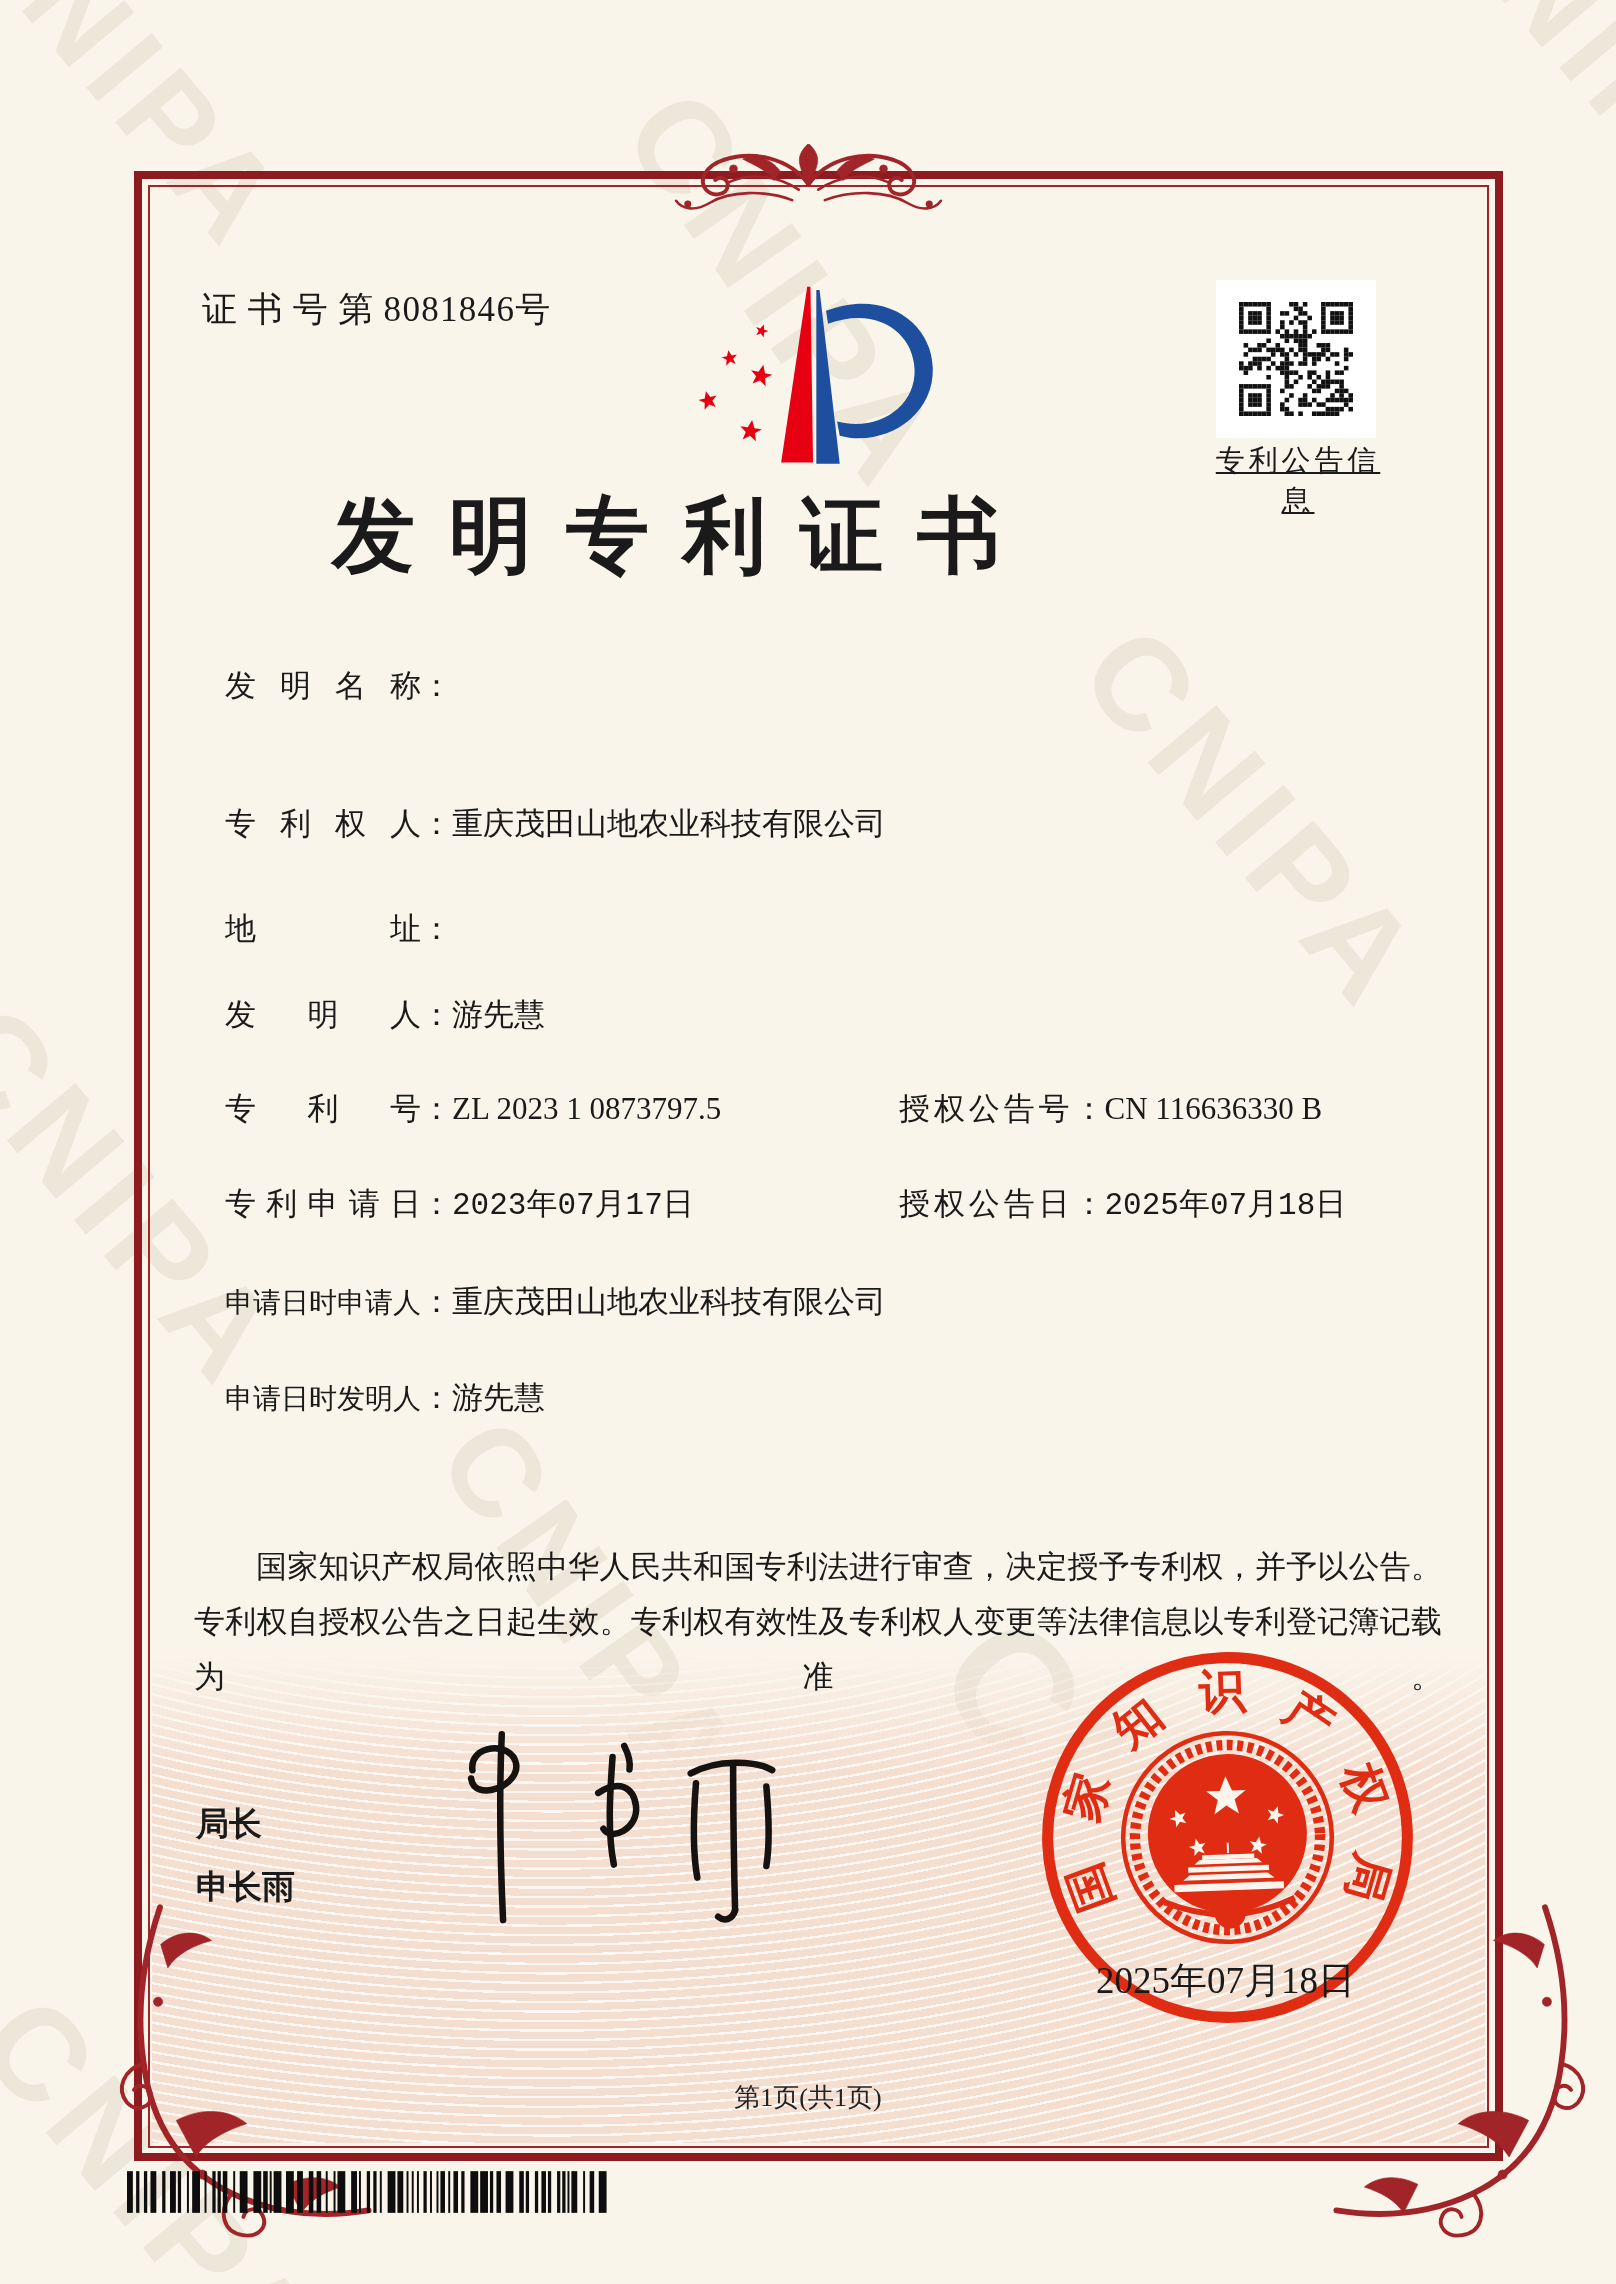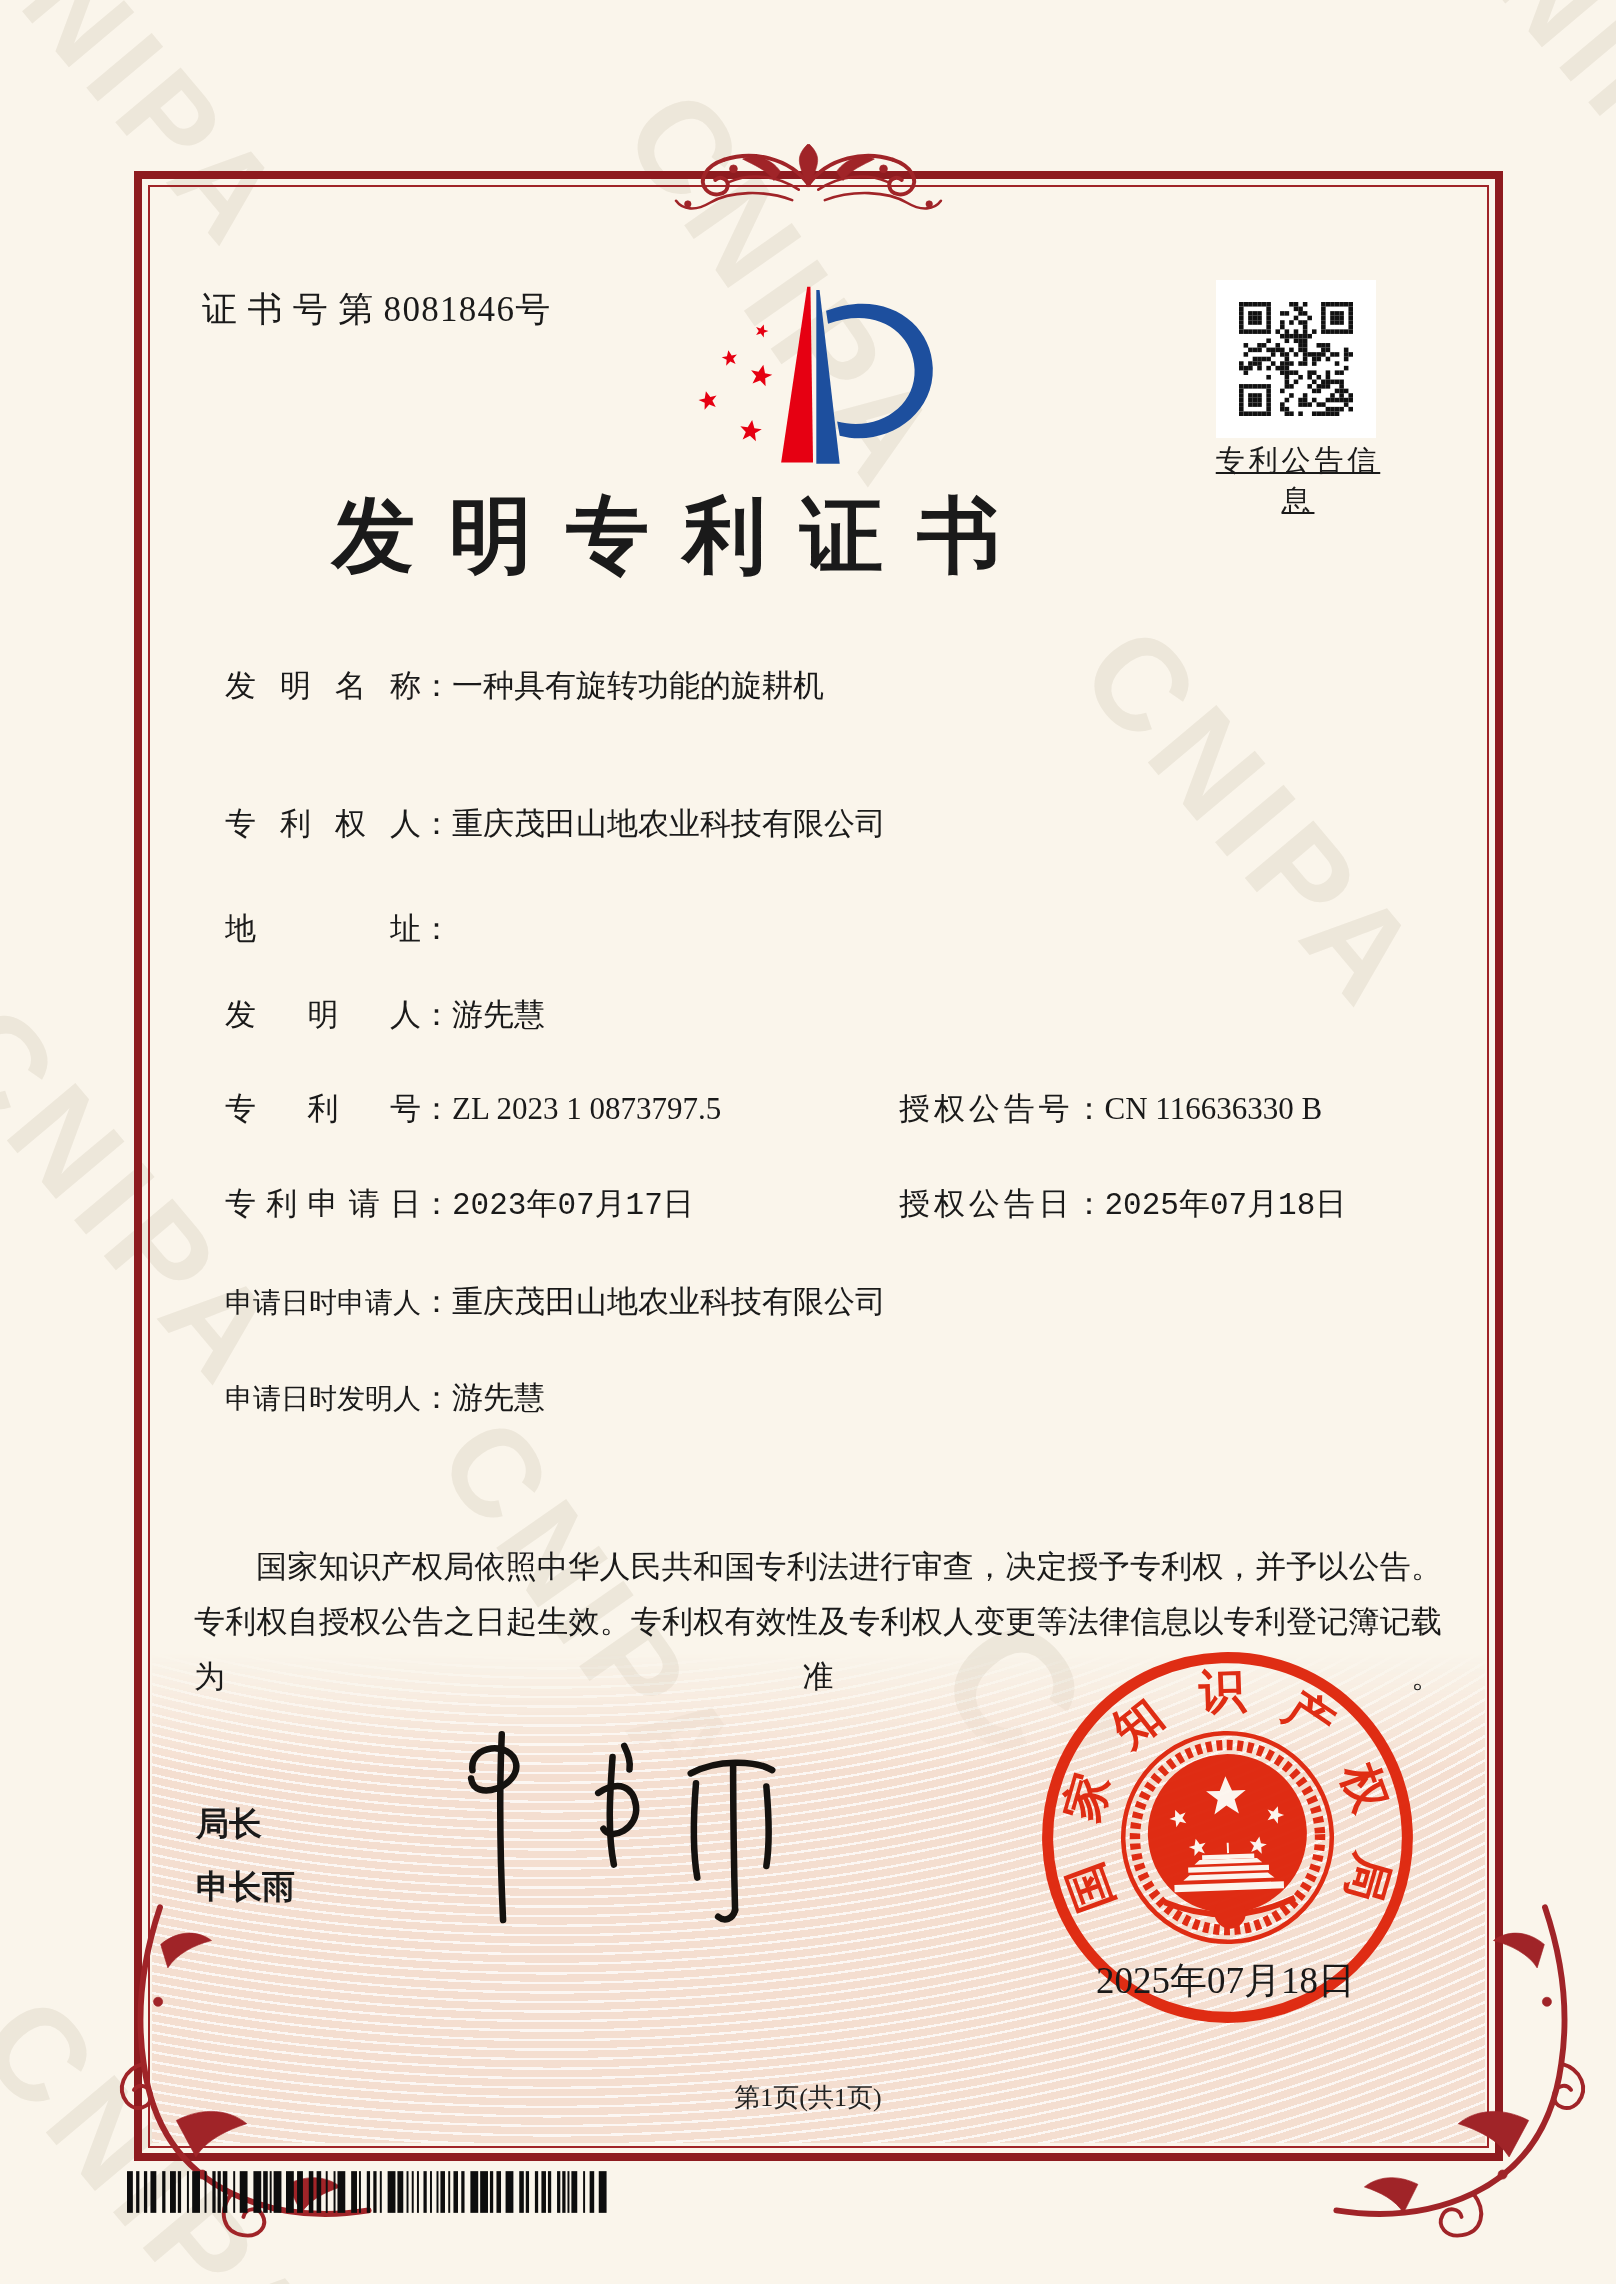--- a/index.html
+++ b/index.html
@@ -459,21 +459,20 @@
         <rect x="147" y="168" width="7" height="7" fill="#111111"></rect>
       </svg>
   </div>
   <div class="qr-caption">专利公告信息</div>
 
   <div class="title">发明专利证书</div>
 
   <div class="row r0">
     <span class="lbl">发明名称</span>
       <span class="colon">：</span>
-      <span class="val">一种具有旋转功能的旋耕机</span>
   </div>
   <div class="row r1">
     <span class="lbl">专利权人</span>
       <span class="colon">：</span>
       <span class="val">重庆茂田山地农业科技有限公司</span>
   </div>
   <div class="row r2">
     <span class="lbl">地址</span>
       <span class="colon">：</span>
   </div>

